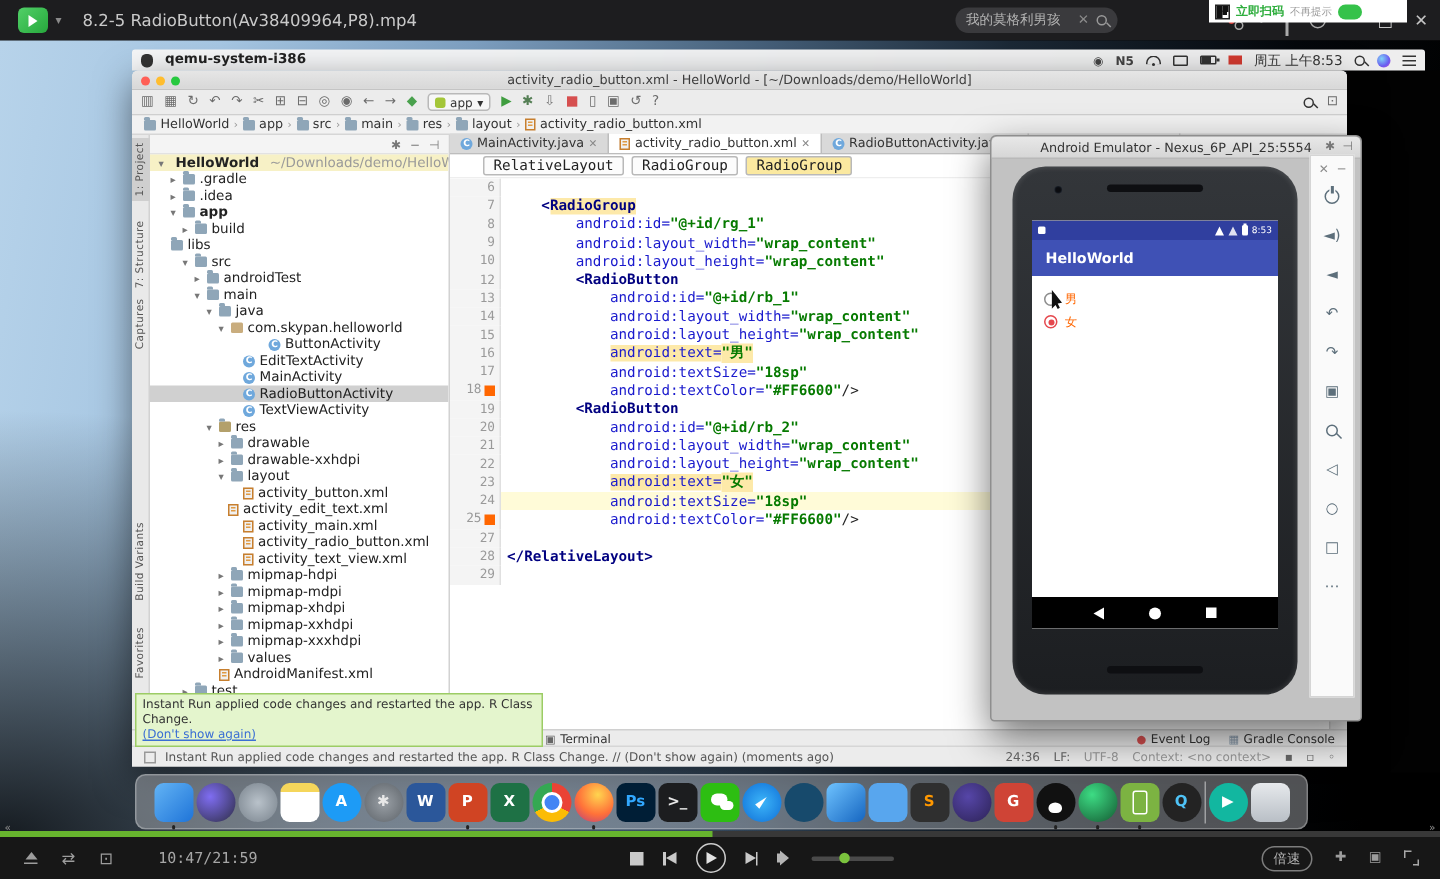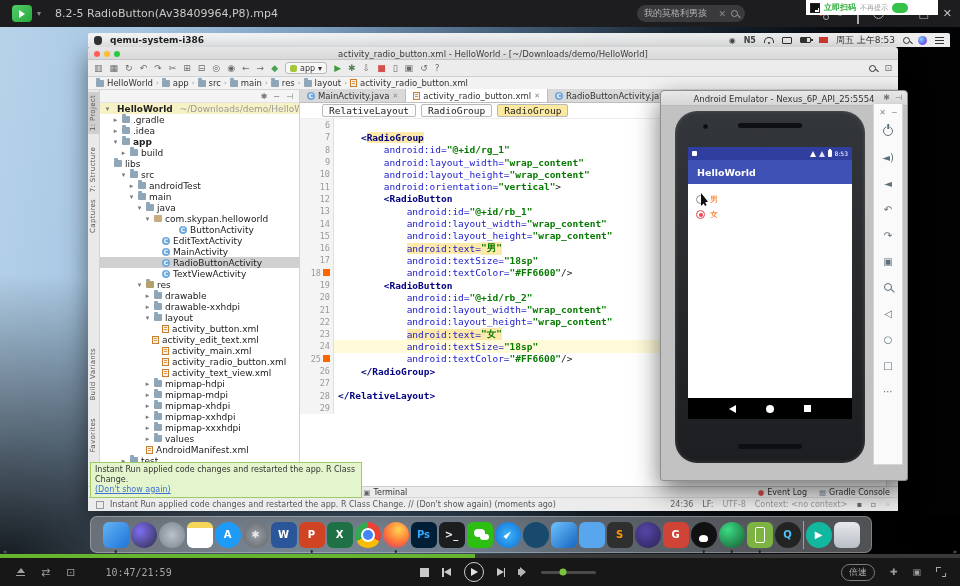--- a/index.html
+++ b/index.html
@@ -596,26 +596,20 @@
                   <div class="ctext"><span class="seg-p">        </span><span class="seg-a">android:layout_width=</span><span class="seg-v">"wrap_content"</span></div>
                 </div>
                 <div class="crow">
                   <div class="gut">
                     <span class="num">10</span>
                   </div>
                   <div class="ctext"><span class="seg-p">        </span><span class="seg-a">android:layout_height=</span><span class="seg-v">"wrap_content"</span></div>
                 </div>
                 <div class="crow">
                   <div class="gut">
-                    <span class="num">11</span>
-                  </div>
-                  <div class="ctext"><span class="seg-p">        </span><span class="seg-a">android:orientation=</span><span class="seg-v">"vertical"</span><span class="seg-p">&gt;</span></div>
-                </div>
-                <div class="crow">
-                  <div class="gut">
                     <span class="num">12</span>
                   </div>
                   <div class="ctext"><span class="seg-p">        </span><span class="seg-t">&lt;RadioButton</span></div>
                 </div>
                 <div class="crow">
                   <div class="gut">
                     <span class="num">13</span>
                   </div>
                   <div class="ctext"><span class="seg-p">            </span><span class="seg-a">android:id=</span><span class="seg-v">"@+id/rb_1"</span></div>
                 </div>
@@ -685,26 +679,20 @@
                     <span class="num">24</span>
                   </div>
                   <div class="ctext caret"><span class="seg-p">            </span><span class="seg-a">android:textSize=</span><span class="seg-v">"18sp"</span></div>
                 </div>
                 <div class="crow">
                   <div class="gut">
                     <span class="num">25</span>
                     <span class="sw"></span>
                   </div>
                   <div class="ctext"><span class="seg-p">            </span><span class="seg-a">android:textColor=</span><span class="seg-v">"#FF6600"</span><span class="seg-p">/&gt;</span></div>
-                </div>
-                <div class="crow">
-                  <div class="gut">
-                    <span class="num">26</span>
-                  </div>
-                  <div class="ctext"><span class="seg-p">    </span><span class="seg-t">&lt;/RadioGroup&gt;</span></div>
                 </div>
                 <div class="crow">
                   <div class="gut">
                     <span class="num">27</span>
                   </div>
                   <div class="ctext"></div>
                 </div>
                 <div class="crow">
                   <div class="gut">
                     <span class="num">28</span>

